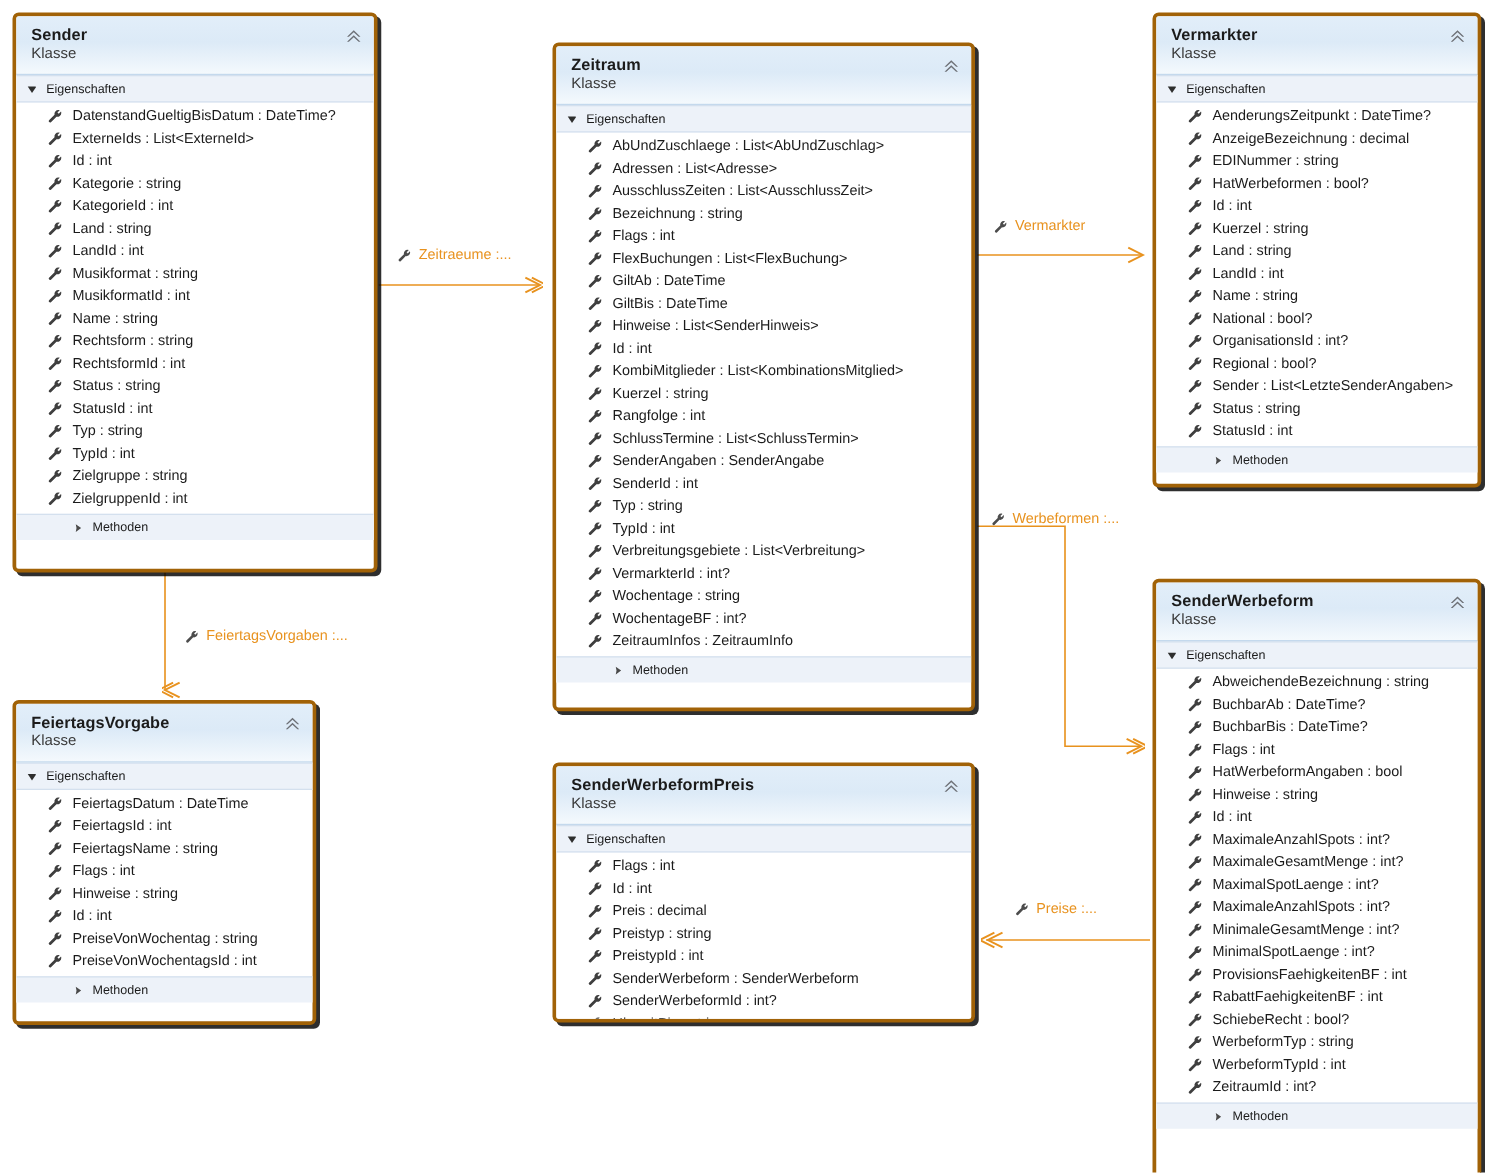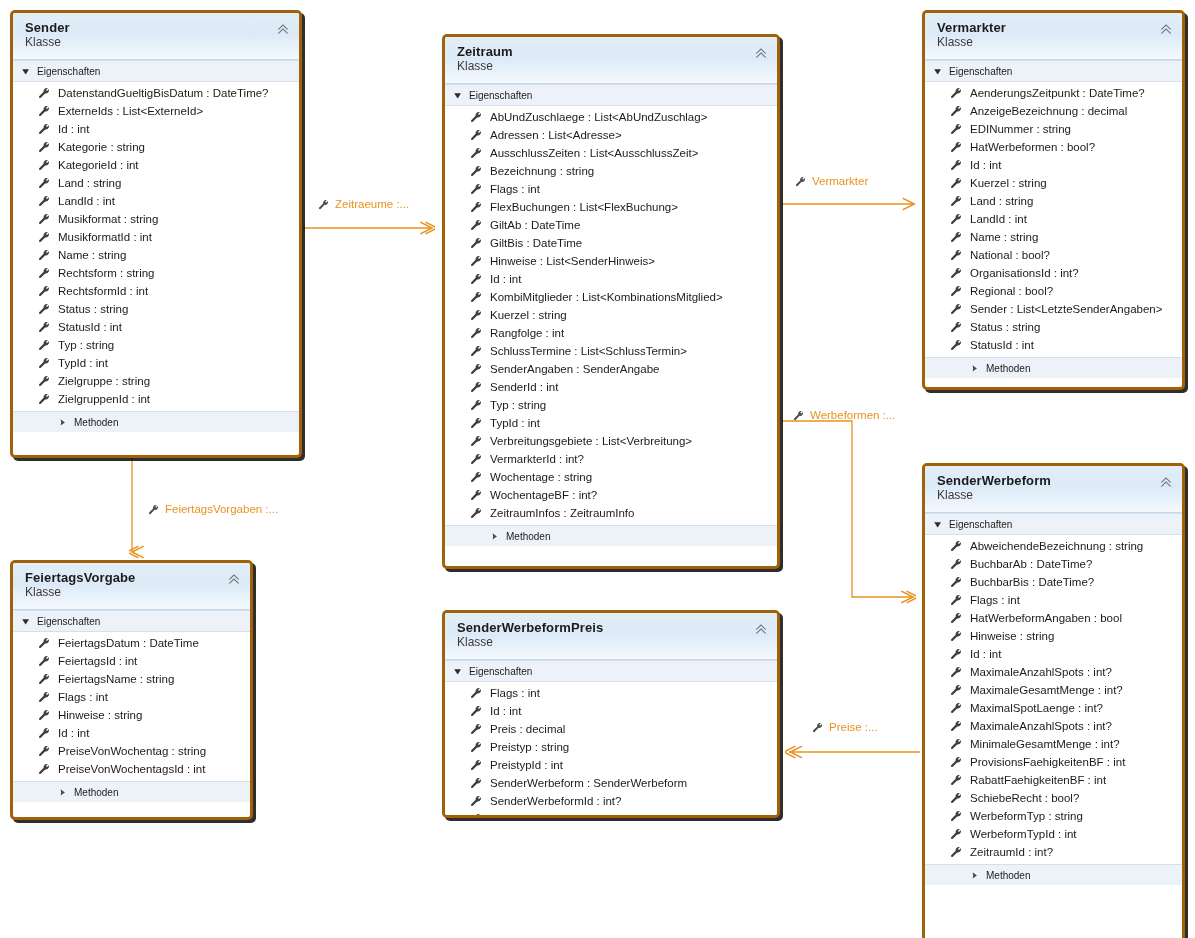--- a/index.html
+++ b/index.html
@@ -663,20 +663,26 @@
           <div class="member">
             <svg class="wr" width="12" height="12" viewBox="0 0 16 16">
               <path d="M11.6 1.3a4.2 4.2 0 0 0-4.1 5.1L1.6 12.3a1.5 1.5 0 0 0 2.1 2.1l5.9-5.9a4.2 4.2 0 0 0 5.1-4.1c0-.5-.1-1-.3-1.4L12 5.4 10.6 4l2.4-2.4c-.4-.2-.9-.3-1.4-.3z" fill="#3F3F3F"></path>
             </svg>
             <span class="mtxt">MinimaleGesamtMenge : int?</span>
           </div>
           <div class="member">
             <svg class="wr" width="12" height="12" viewBox="0 0 16 16">
               <path d="M11.6 1.3a4.2 4.2 0 0 0-4.1 5.1L1.6 12.3a1.5 1.5 0 0 0 2.1 2.1l5.9-5.9a4.2 4.2 0 0 0 5.1-4.1c0-.5-.1-1-.3-1.4L12 5.4 10.6 4l2.4-2.4c-.4-.2-.9-.3-1.4-.3z" fill="#3F3F3F"></path>
             </svg>
+            <span class="mtxt">MinimalSpotLaenge : int?</span>
+          </div>
+          <div class="member">
+            <svg class="wr" width="12" height="12" viewBox="0 0 16 16">
+              <path d="M11.6 1.3a4.2 4.2 0 0 0-4.1 5.1L1.6 12.3a1.5 1.5 0 0 0 2.1 2.1l5.9-5.9a4.2 4.2 0 0 0 5.1-4.1c0-.5-.1-1-.3-1.4L12 5.4 10.6 4l2.4-2.4c-.4-.2-.9-.3-1.4-.3z" fill="#3F3F3F"></path>
+            </svg>
             <span class="mtxt">ProvisionsFaehigkeitenBF : int</span>
           </div>
           <div class="member">
             <svg class="wr" width="12" height="12" viewBox="0 0 16 16">
               <path d="M11.6 1.3a4.2 4.2 0 0 0-4.1 5.1L1.6 12.3a1.5 1.5 0 0 0 2.1 2.1l5.9-5.9a4.2 4.2 0 0 0 5.1-4.1c0-.5-.1-1-.3-1.4L12 5.4 10.6 4l2.4-2.4c-.4-.2-.9-.3-1.4-.3z" fill="#3F3F3F"></path>
             </svg>
             <span class="mtxt">RabattFaehigkeitenBF : int</span>
           </div>
           <div class="member">
             <svg class="wr" width="12" height="12" viewBox="0 0 16 16">

